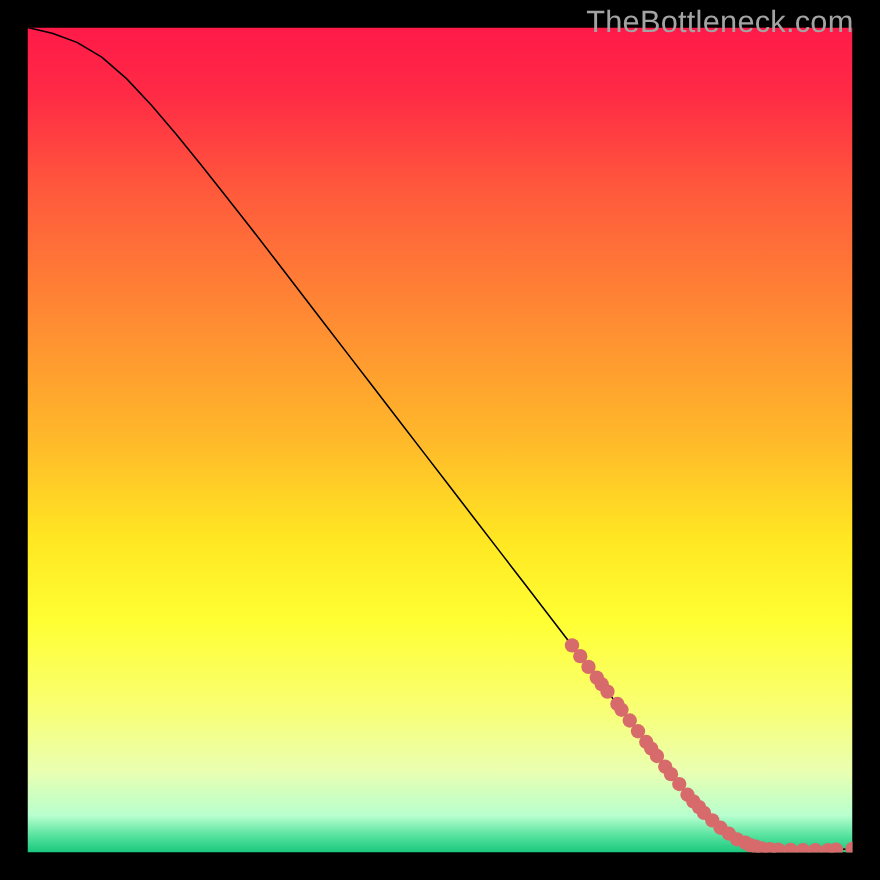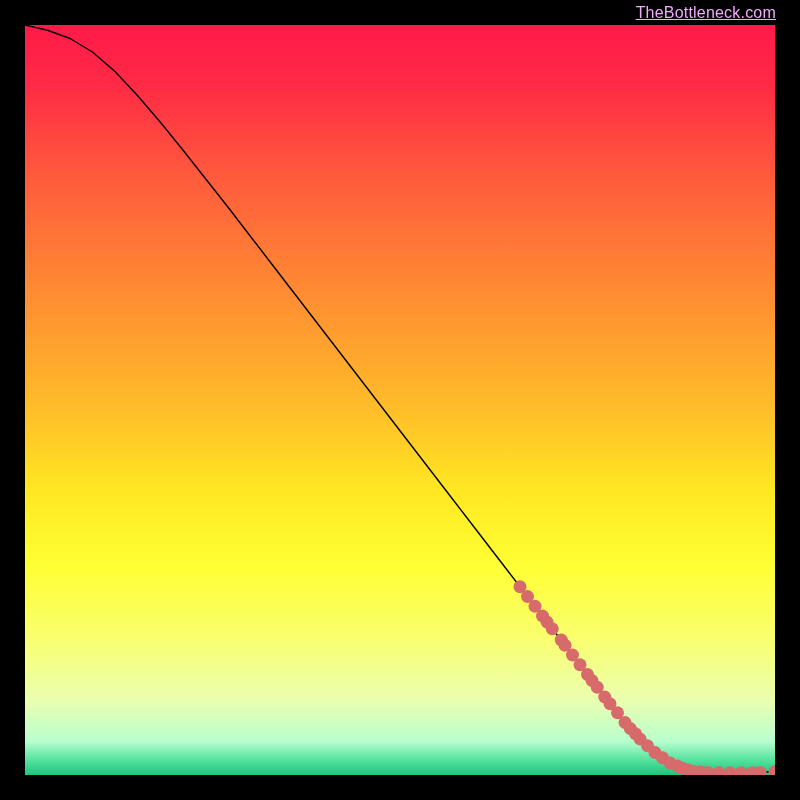--- a/index.html
+++ b/index.html
@@ -26,26 +26,25 @@
   }
   .plot svg {
     display: block;
     width: 750px;
     height: 750px;
   }
   .watermark {
     position: absolute;
     top: 4px;
     right: 24px;
-    color: #f0abfc;
-    font-size: 16px;
+    color: #a3a3a3;
+    font-size: 28px;
     font-weight: 400;
     letter-spacing: 0.2px;
     user-select: none;
-    text-decoration: underline;
   }
 </style>
 </head>
 <body>
 
 <div class="stage">
   <div class="plot">
     <svg viewBox="0 0 750 750">
       <defs>
         <linearGradient id="bg-grad" x1="0" y1="0" x2="0" y2="1">

